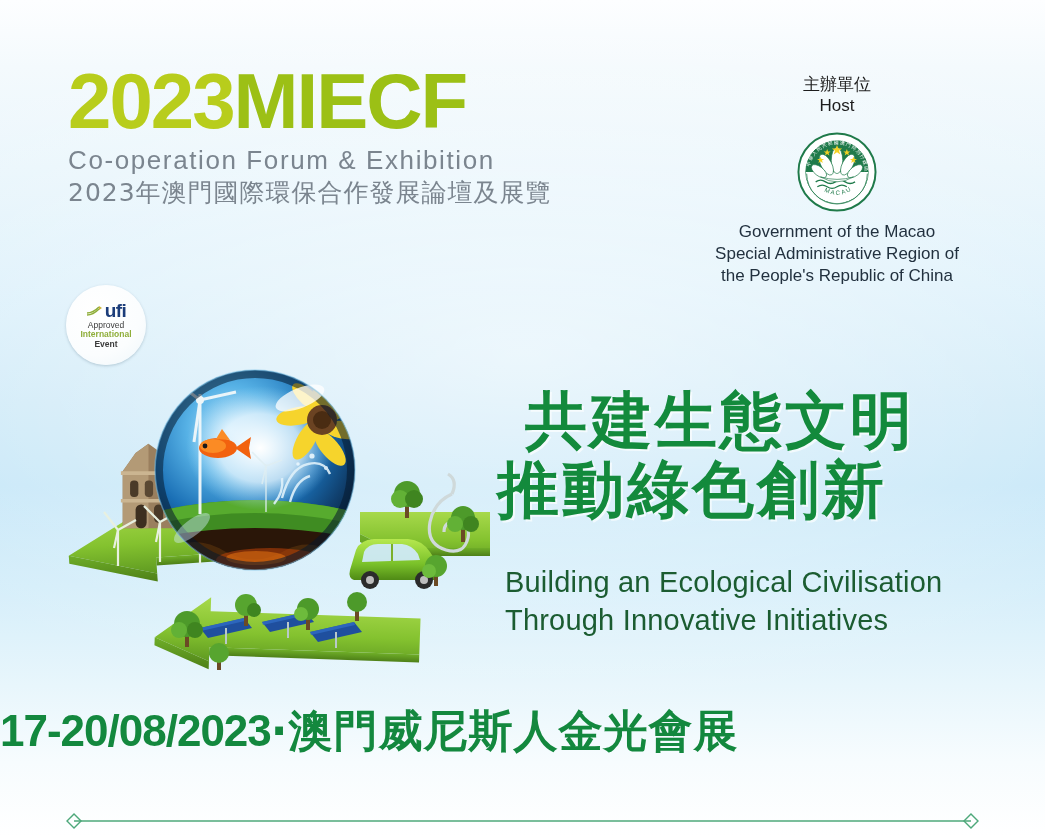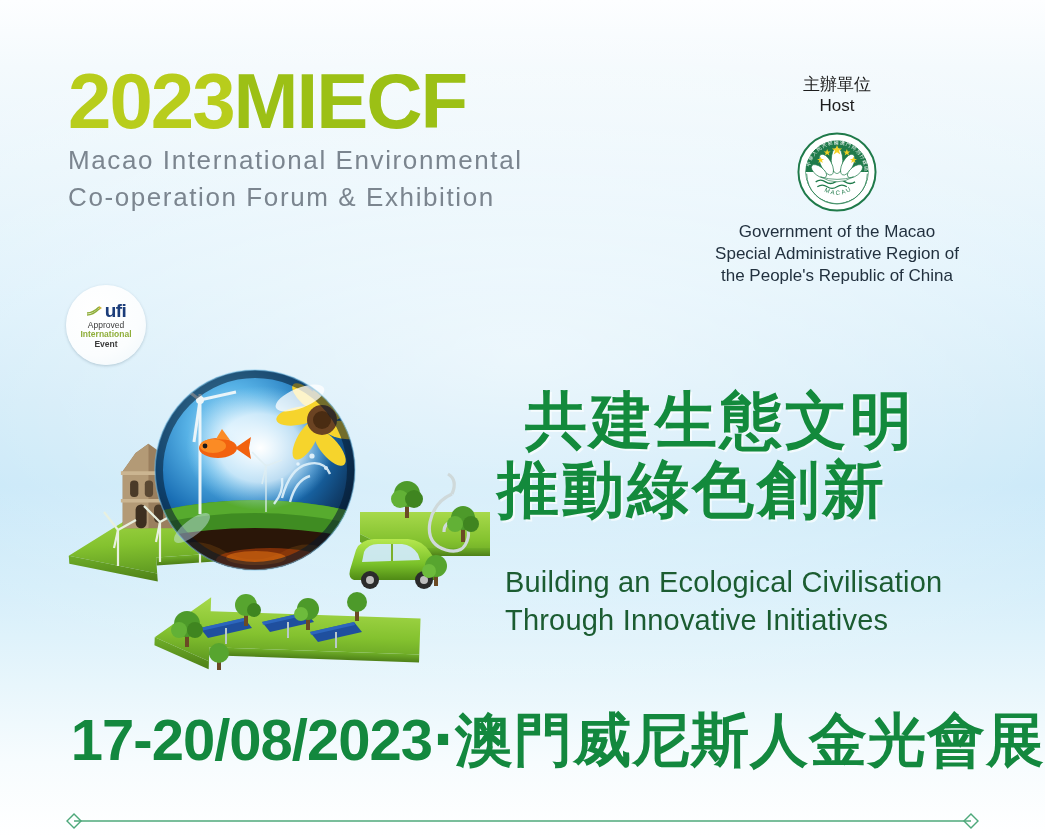--- a/index.html
+++ b/index.html
@@ -80,44 +80,44 @@
     text-shadow:2px 2px 0 rgba(255,255,255,.65);
   }
   .slogan-line.l2{margin-left:28px;}
   .tagline{
     position:absolute;left:505px;top:563px;width:500px;
     color:#1b5c31;font-size:29px;line-height:1.32;font-weight:400;letter-spacing:.2px;
   }
 
   
   .datebar{
-    position:absolute;left:0;right:0;top:702px;text-align:right;
+    position:absolute;left:0;right:0;top:702px;text-align:left;
     font-family:"DejaVu Sans","Liberation Sans",sans-serif;
-    font-weight:700;font-size:58px;color:#13883e;letter-spacing:1px;white-space:nowrap;
+    font-weight:700;font-size:44px;color:#13883e;letter-spacing:1px;white-space:nowrap;
   }
   .date-num{font-family:"Liberation Sans",sans-serif;font-weight:700;letter-spacing:-1px;}
 
   
   .rule{position:absolute;left:62px;right:62px;top:812px;height:18px;}
   .rule svg{display:block;width:100%;height:18px;}
 
   
   .art{position:absolute;left:60px;top:352px;width:470px;height:330px;}
   .art svg{display:block;width:470px;height:330px;}
 </style>
 </head>
 <body>
 
 <div class="poster">
   <div class="wash"></div>
 
   <div class="logo-block">
     <div class="logo-title"><span class="logo-year">2023</span><span class="logo-mark">MIECF</span></div>
-    <div class="logo-sub">Macao International Environmental</div>
     <div class="logo-sub">Co-operation Forum &amp; Exhibition</div>
+    <div class="logo-sub-cn">2023年澳門國際環保合作發展論壇及展覽</div>
   </div>
 
   <div class="ufi">
     <div class="ufi-top">
       <svg width="17" height="11" viewBox="0 0 17 11">
         <path d="M1 8 C5 8 9 6 13 2" stroke="#8fae3a" stroke-width="1.6" fill="none"></path>
         <path d="M1 10 C5 10 9 8 13 4" stroke="#8fae3a" stroke-width="1.6" fill="none"></path>
         <path d="M13 1 L16 3 L13 5 Z" fill="#c9b23a"></path>
       </svg>
       <span class="ufi-word">ufi</span>

